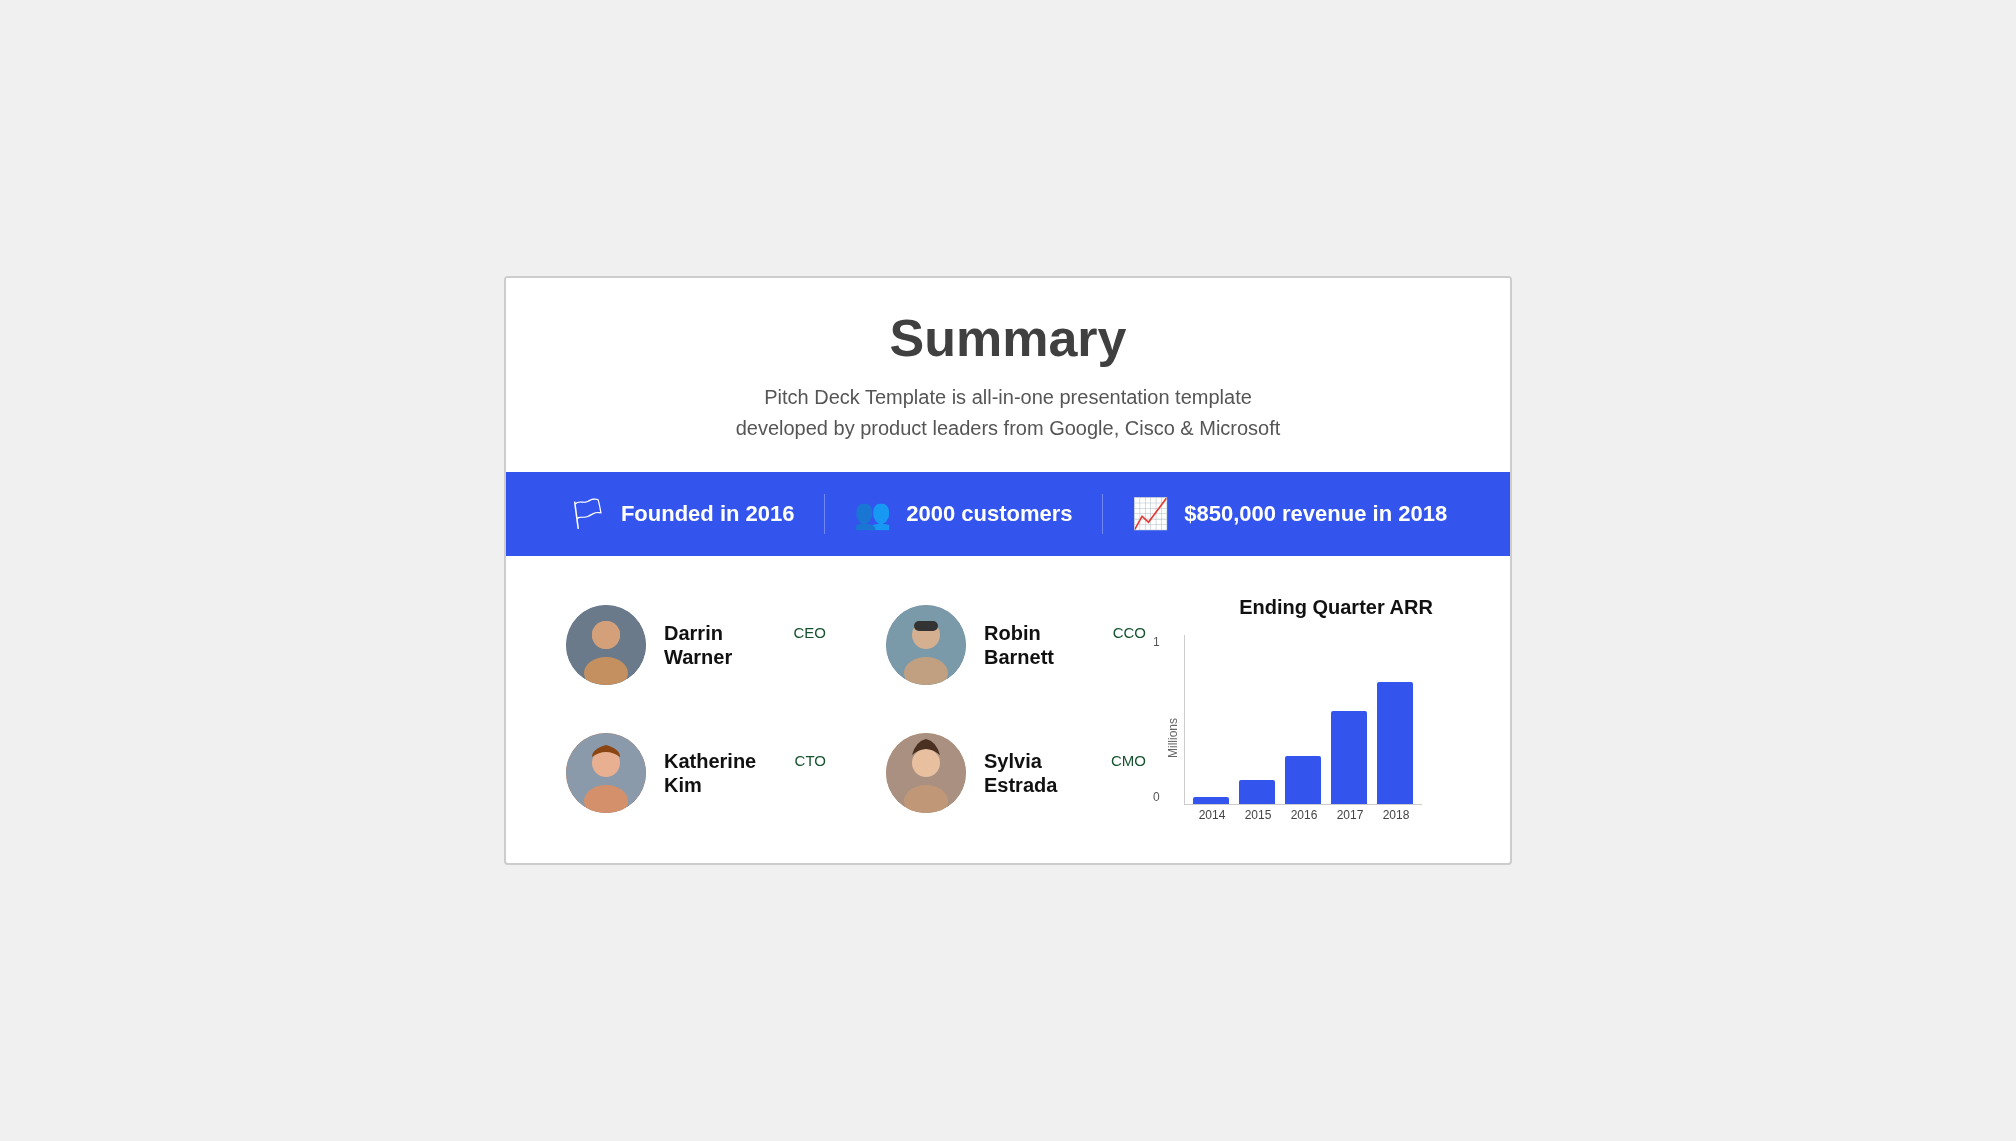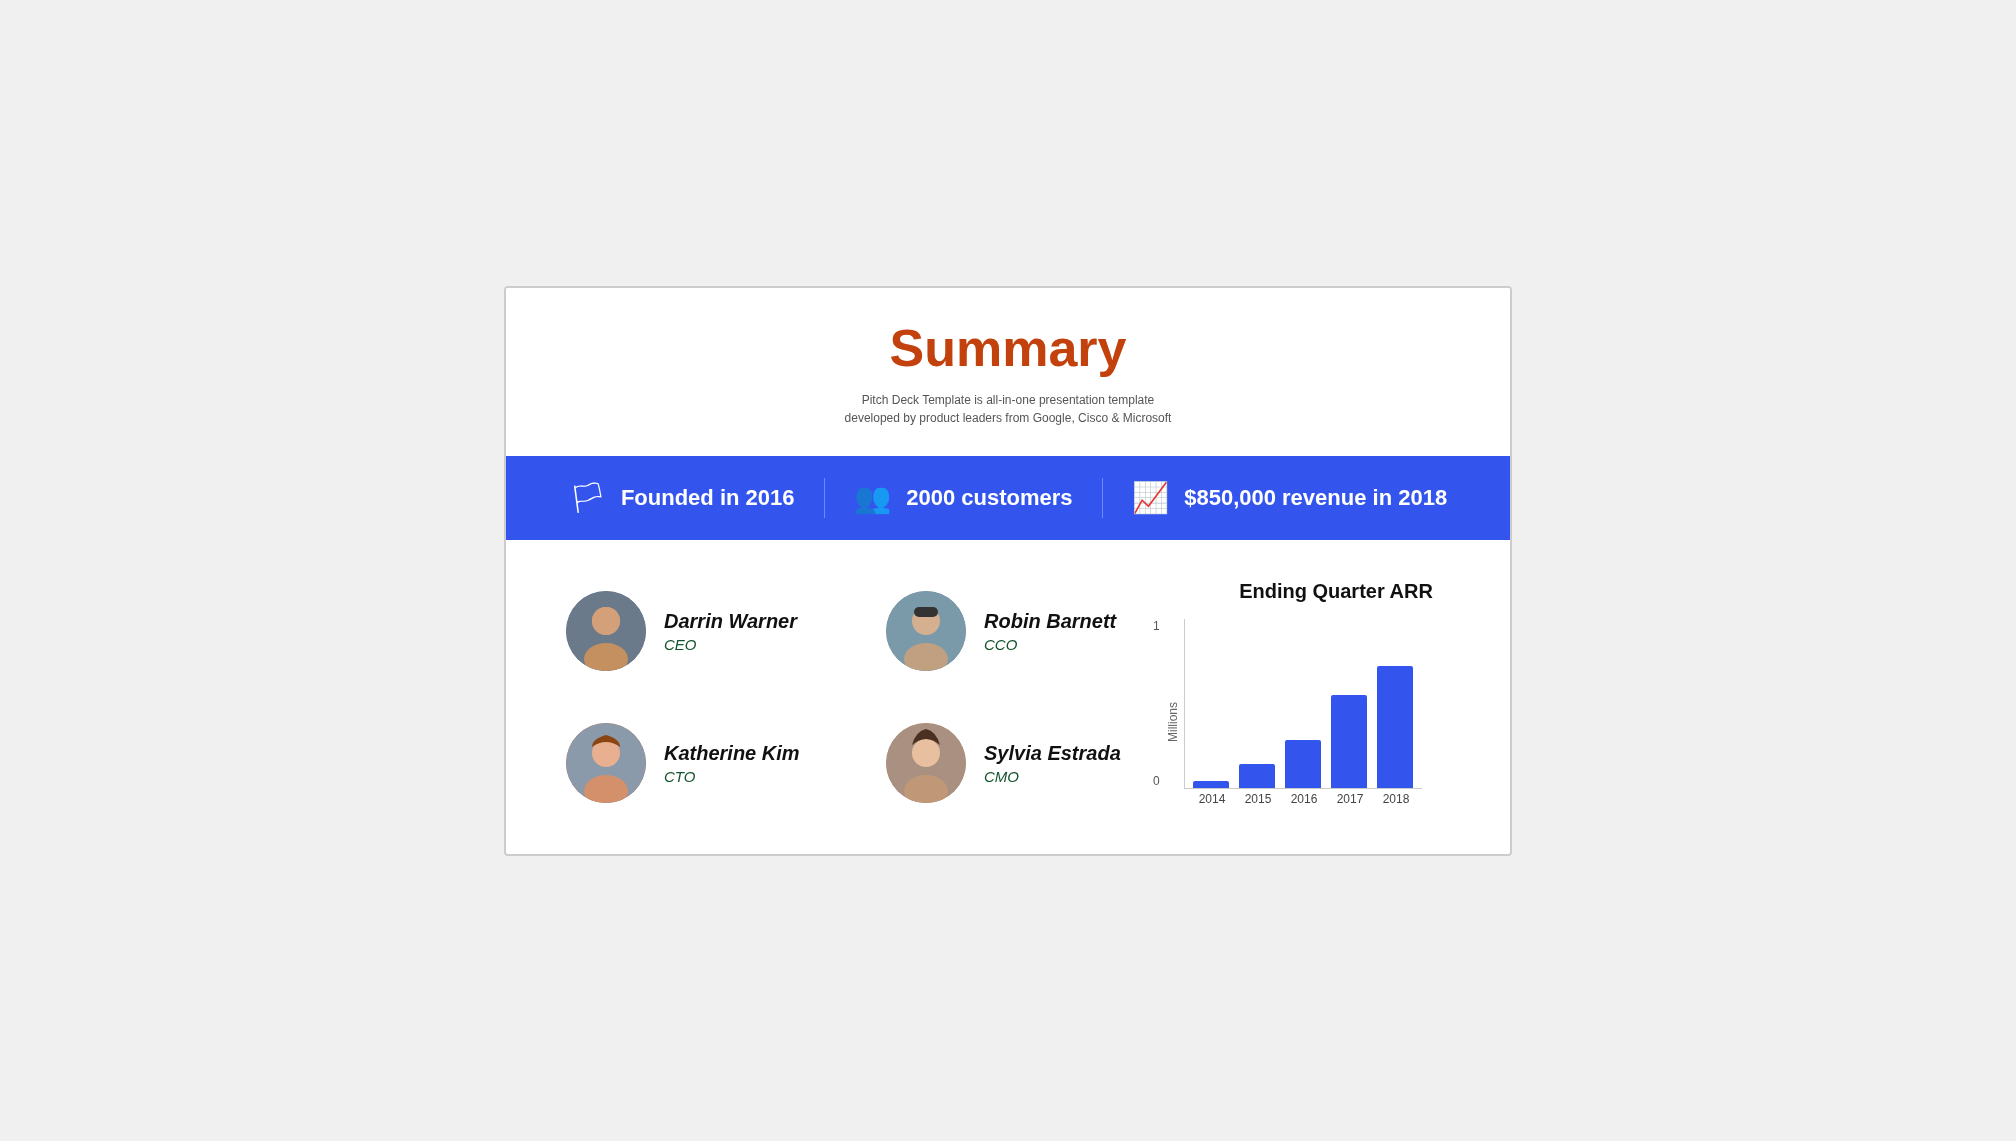--- a/index.html
+++ b/index.html
@@ -27,27 +27,27 @@
     
     .header-section {
       padding: 32px 60px 24px;
       text-align: center;
       background: #fff;
     }
 
     .page-title {
       font-size: 52px;
       font-weight: 900;
-      color: #c2410c;
+      color: #404040;
       line-height: 1.1;
       margin-bottom: 14px;
     }
 
     .page-subtitle {
-      font-size: 12px;
+      font-size: 20px;
       color: #555555;
       line-height: 1.55;
       max-width: 640px;
       margin: 4px auto;
     }
 
     
     .stats-banner {
       background: #3355ee;
       padding: 22px 48px;
@@ -130,22 +130,20 @@
       background: linear-gradient(160deg, #c89a7a 0%, #9a7a6a 100%);
     }
 
     .avatar svg {
       width: 100%;
       height: 100%;
     }
 
     .member-info {
       display: flex;
-      flex-direction: column;
-      font-style: italic;
     }
 
     .member-name {
       font-size: 20px;
       font-weight: 800;
       color: #111111;
       line-height: 1.2;
     }
 
     .member-role {

